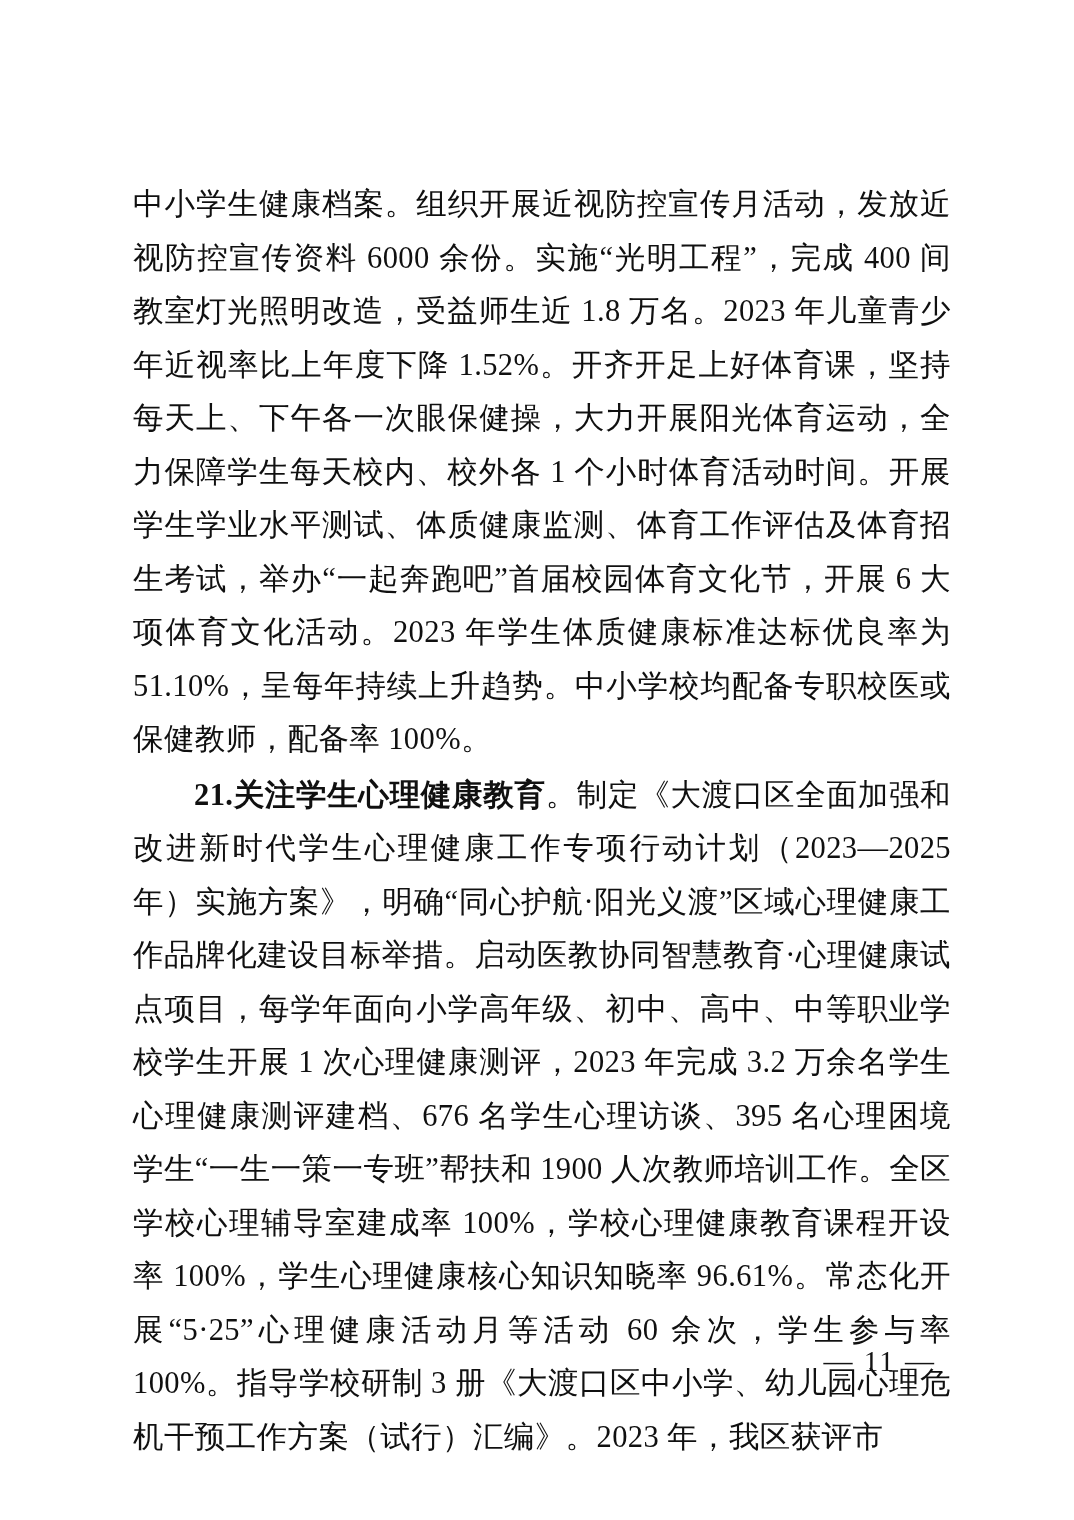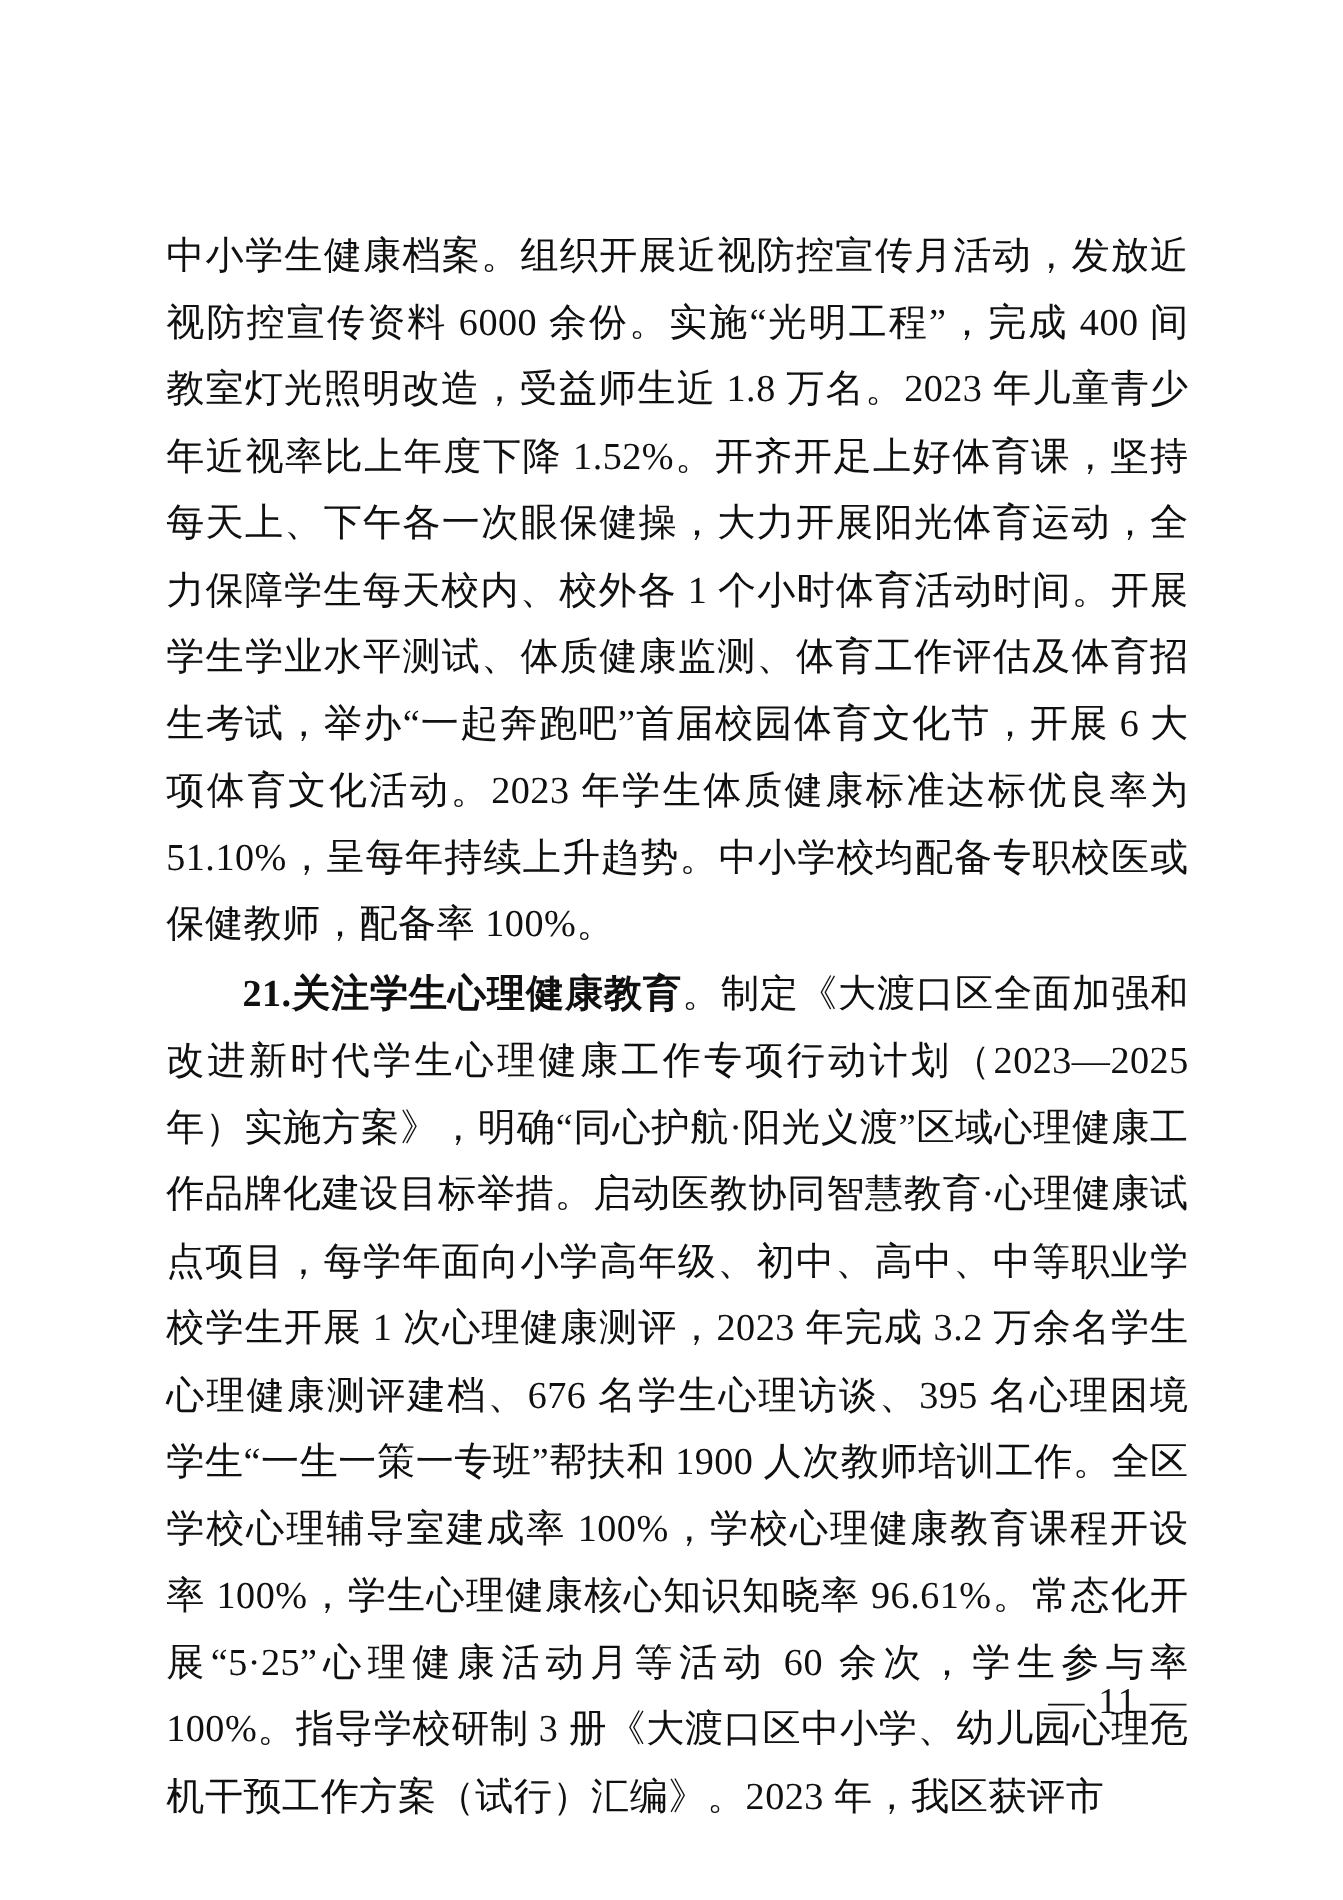--- a/index.html
+++ b/index.html
@@ -39,21 +39,21 @@
     display: inline-block;
     width: 61px;
   }
   .bold-head {
     font-weight: bold;
     margin-top: 44px;
   }
   .page-number {
     position: absolute;
     left: 0;
-    right: 123px;
+    right: 138px;
     top: 1345px;
     text-align: right;
     font-size: 29px;
     letter-spacing: 2px;
     color: #141414;
     font-family: "Liberation Serif", "DejaVu Serif", serif;
   }
 </style>
 </head>
 <body>

